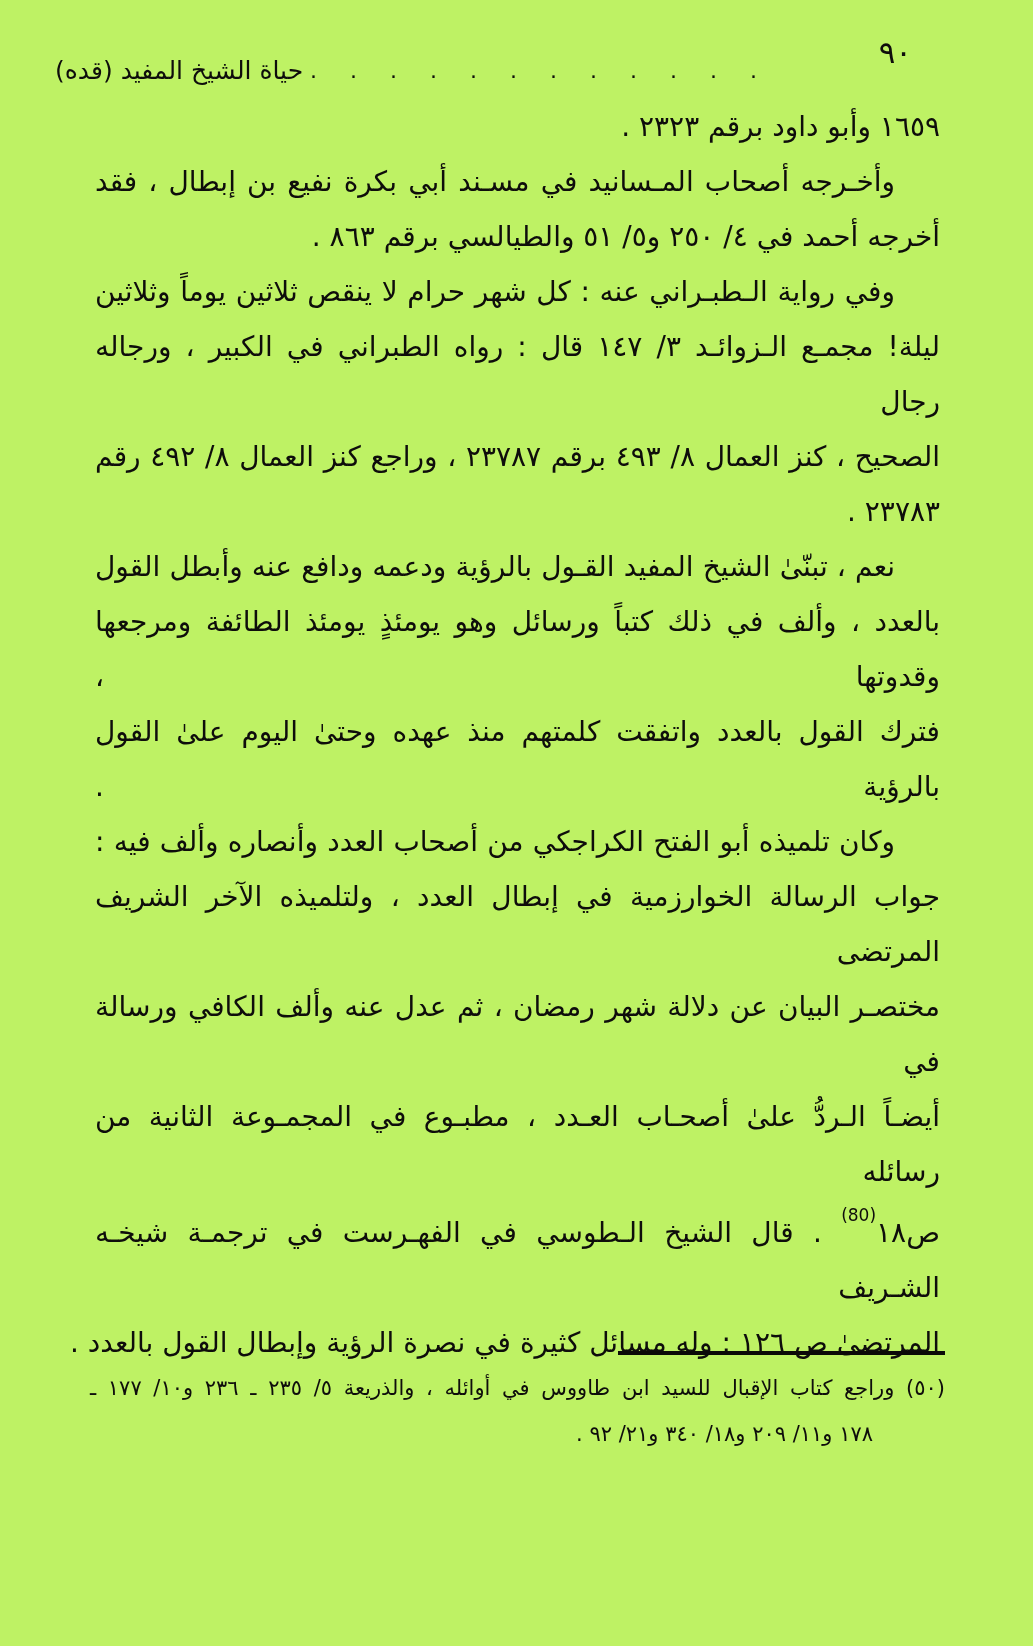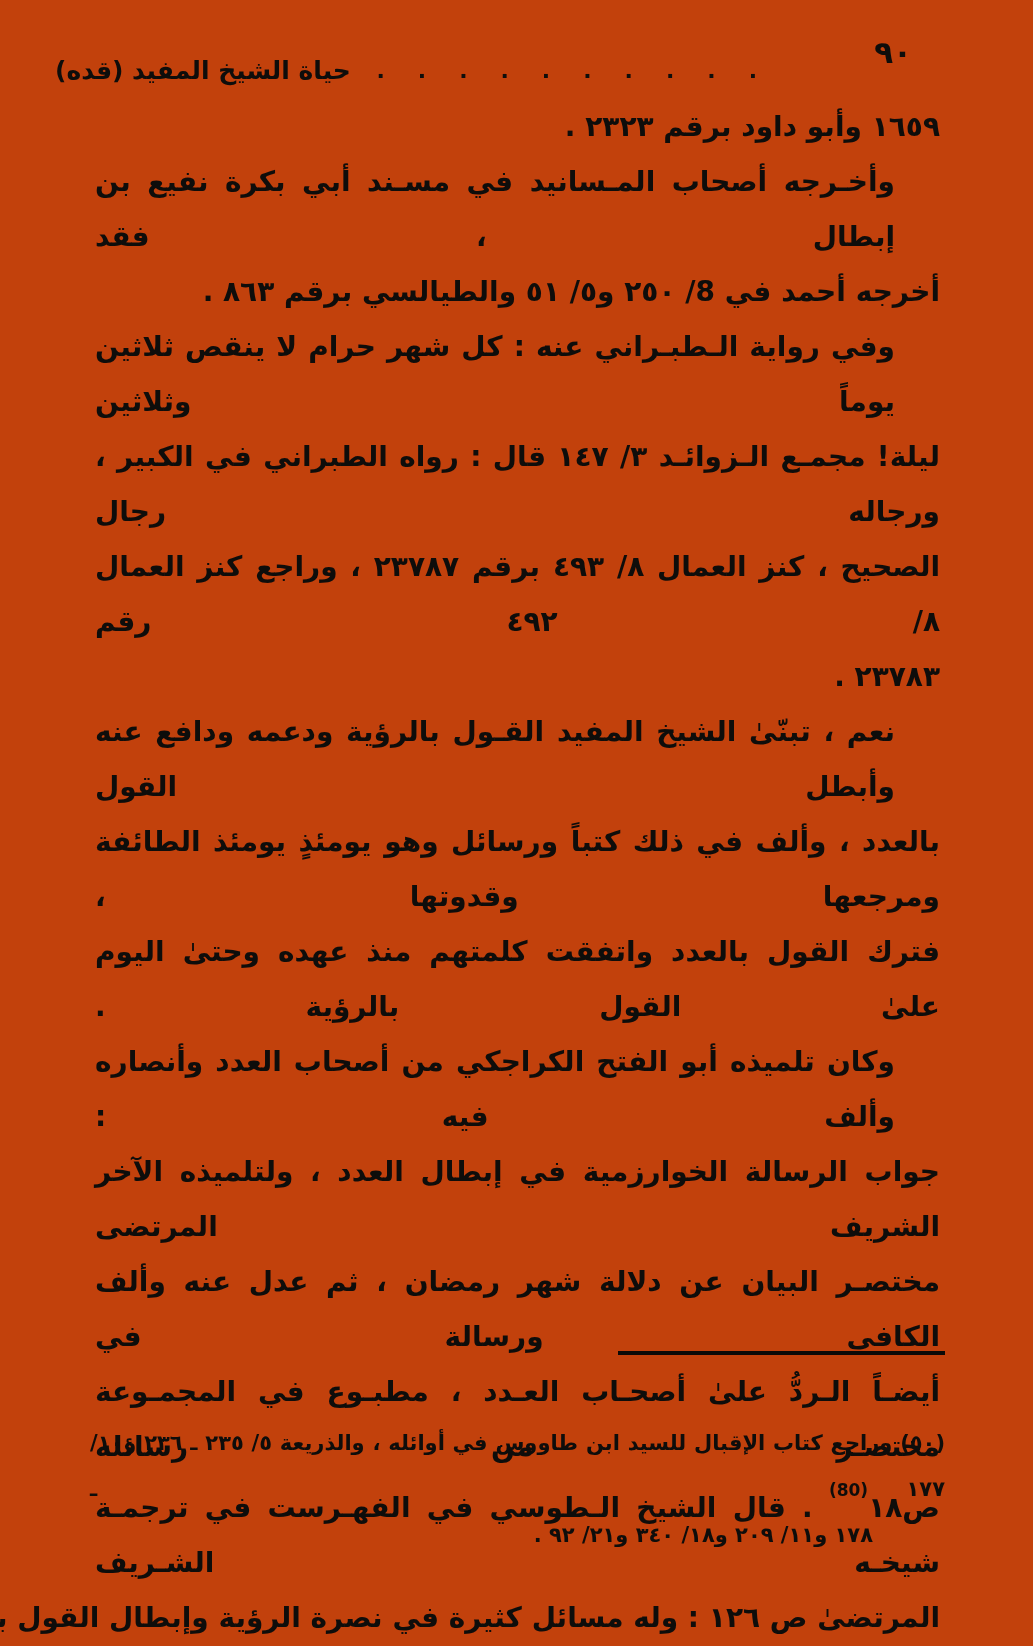--- a/index.html
+++ b/index.html
@@ -1,23 +1,23 @@
 <!DOCTYPE html>
 <html lang="ar" dir="rtl"><head>
 <meta charset="utf-8">
 <style>
   html,body{margin:0;padding:0;background:#e8e8e6;}
   #page{
     position:relative;
     width:1033px;height:1646px;
     margin:0 auto;
-    background:#c2410c;
+    background:#bef264;
     color:#0e0d0b;
     font-family:"DejaVu Sans", sans-serif;
-    font-weight:700;
+    font-weight:400;
     overflow:hidden;
     direction:rtl;
   }
   
   #page-number{
     position:absolute;top:34px;right:121px;
     font-size:31px;letter-spacing:2px;
   }
   #running-header{
     position:absolute;top:56px;left:55px;width:735px;
@@ -44,53 +44,53 @@
     font-size:17px;
     position:relative;top:-11px;
     letter-spacing:0;
   }
   
   #footnote-rule{
     position:absolute;top:1351px;right:88px;
     width:327px;height:4px;background:#0b0a08;
   }
   #footnote{
-    position:absolute;top:1420px;left:90px;width:855px;
+    position:absolute;top:1365px;left:90px;width:855px;
     font-size:21px;line-height:46px;
     direction:rtl;
   }
   .fn-indent{padding-right:72px;}
 </style>
 </head>
 <body>
 
 <div id="page">
 
   <div id="page-number">٩٠</div>
 
   <div id="running-header">
     <span class="dots">............</span>
     <span class="title">حياة الشيخ المفيد (قده)</span>
   </div>
 
   <div id="body-text">
     <div class="line r">١٦٥٩ وأبو داود برقم ٢٣٢٣ .</div>
     <div class="line j ind">وأخـرجه أصحاب المـسانيد في مسـند أبي بكرة نفيع بن إبطال ، فقد</div>
-    <div class="line r">أخرجه أحمد في 8/ ٢٥٠ و٥/ ٥١ والطيالسي برقم ٨٦٣ .</div>
+    <div class="line r">أخرجه أحمد في ٤/ ٢٥٠ و٥/ ٥١ والطيالسي برقم ٨٦٣ .</div>
     <div class="line j ind">وفي رواية الـطبـراني عنه : كل شهر حرام لا ينقص ثلاثين يوماً وثلاثين</div>
     <div class="line j">ليلة! مجمـع الـزوائـد ٣/ ١٤٧ قال : رواه الطبراني في الكبير ، ورجاله رجال</div>
     <div class="line j">الصحيح ، كنز العمال ٨/ ٤٩٣ برقم ٢٣٧٨٧ ، وراجع كنز العمال ٨/ ٤٩٢ رقم</div>
     <div class="line r">٢٣٧٨٣ .</div>
     <div class="line j ind">نعم ، تبنّىٰ الشيخ المفيد القـول بالرؤية ودعمه ودافع عنه وأبطل القول</div>
     <div class="line j">بالعدد ، وألف في ذلك كتباً ورسائل وهو يومئذٍ يومئذ الطائفة ومرجعها وقدوتها ،</div>
     <div class="line j">فترك القول بالعدد واتفقت كلمتهم منذ عهده وحتىٰ اليوم علىٰ القول بالرؤية .</div>
     <div class="line j ind">وكان تلميذه أبو الفتح الكراجكي من أصحاب العدد وأنصاره وألف فيه :</div>
     <div class="line j">جواب الرسالة الخوارزمية في إبطال العدد ، ولتلميذه الآخر الشريف المرتضى</div>
     <div class="line j">مختصـر البيان عن دلالة شهر رمضان ، ثم عدل عنه وألف الكافي ورسالة في</div>
-    <div class="line j">أيضـاً الـردُّ علىٰ أصحـاب العـدد ، مطبـوع في المجمـوعة مختصـر من رسائله</div>
+    <div class="line j">أيضـاً الـردُّ علىٰ أصحـاب العـدد ، مطبـوع في المجمـوعة الثانية من رسائله</div>
     <div class="line j">
       <span>ص١٨</span><sup class="fn">(80)</sup><span> . قال الشيخ الـطوسي في الفهـرست في ترجمـة شيخـه الشـريف</span>
     </div>
     <div class="line r">المرتضىٰ ص ١٢٦ : وله مسائل كثيرة في نصرة الرؤية وإبطال القول بالعدد .</div>
 
   </div>
 
   <div id="footnote-rule"></div>
 
   <div id="footnote">

